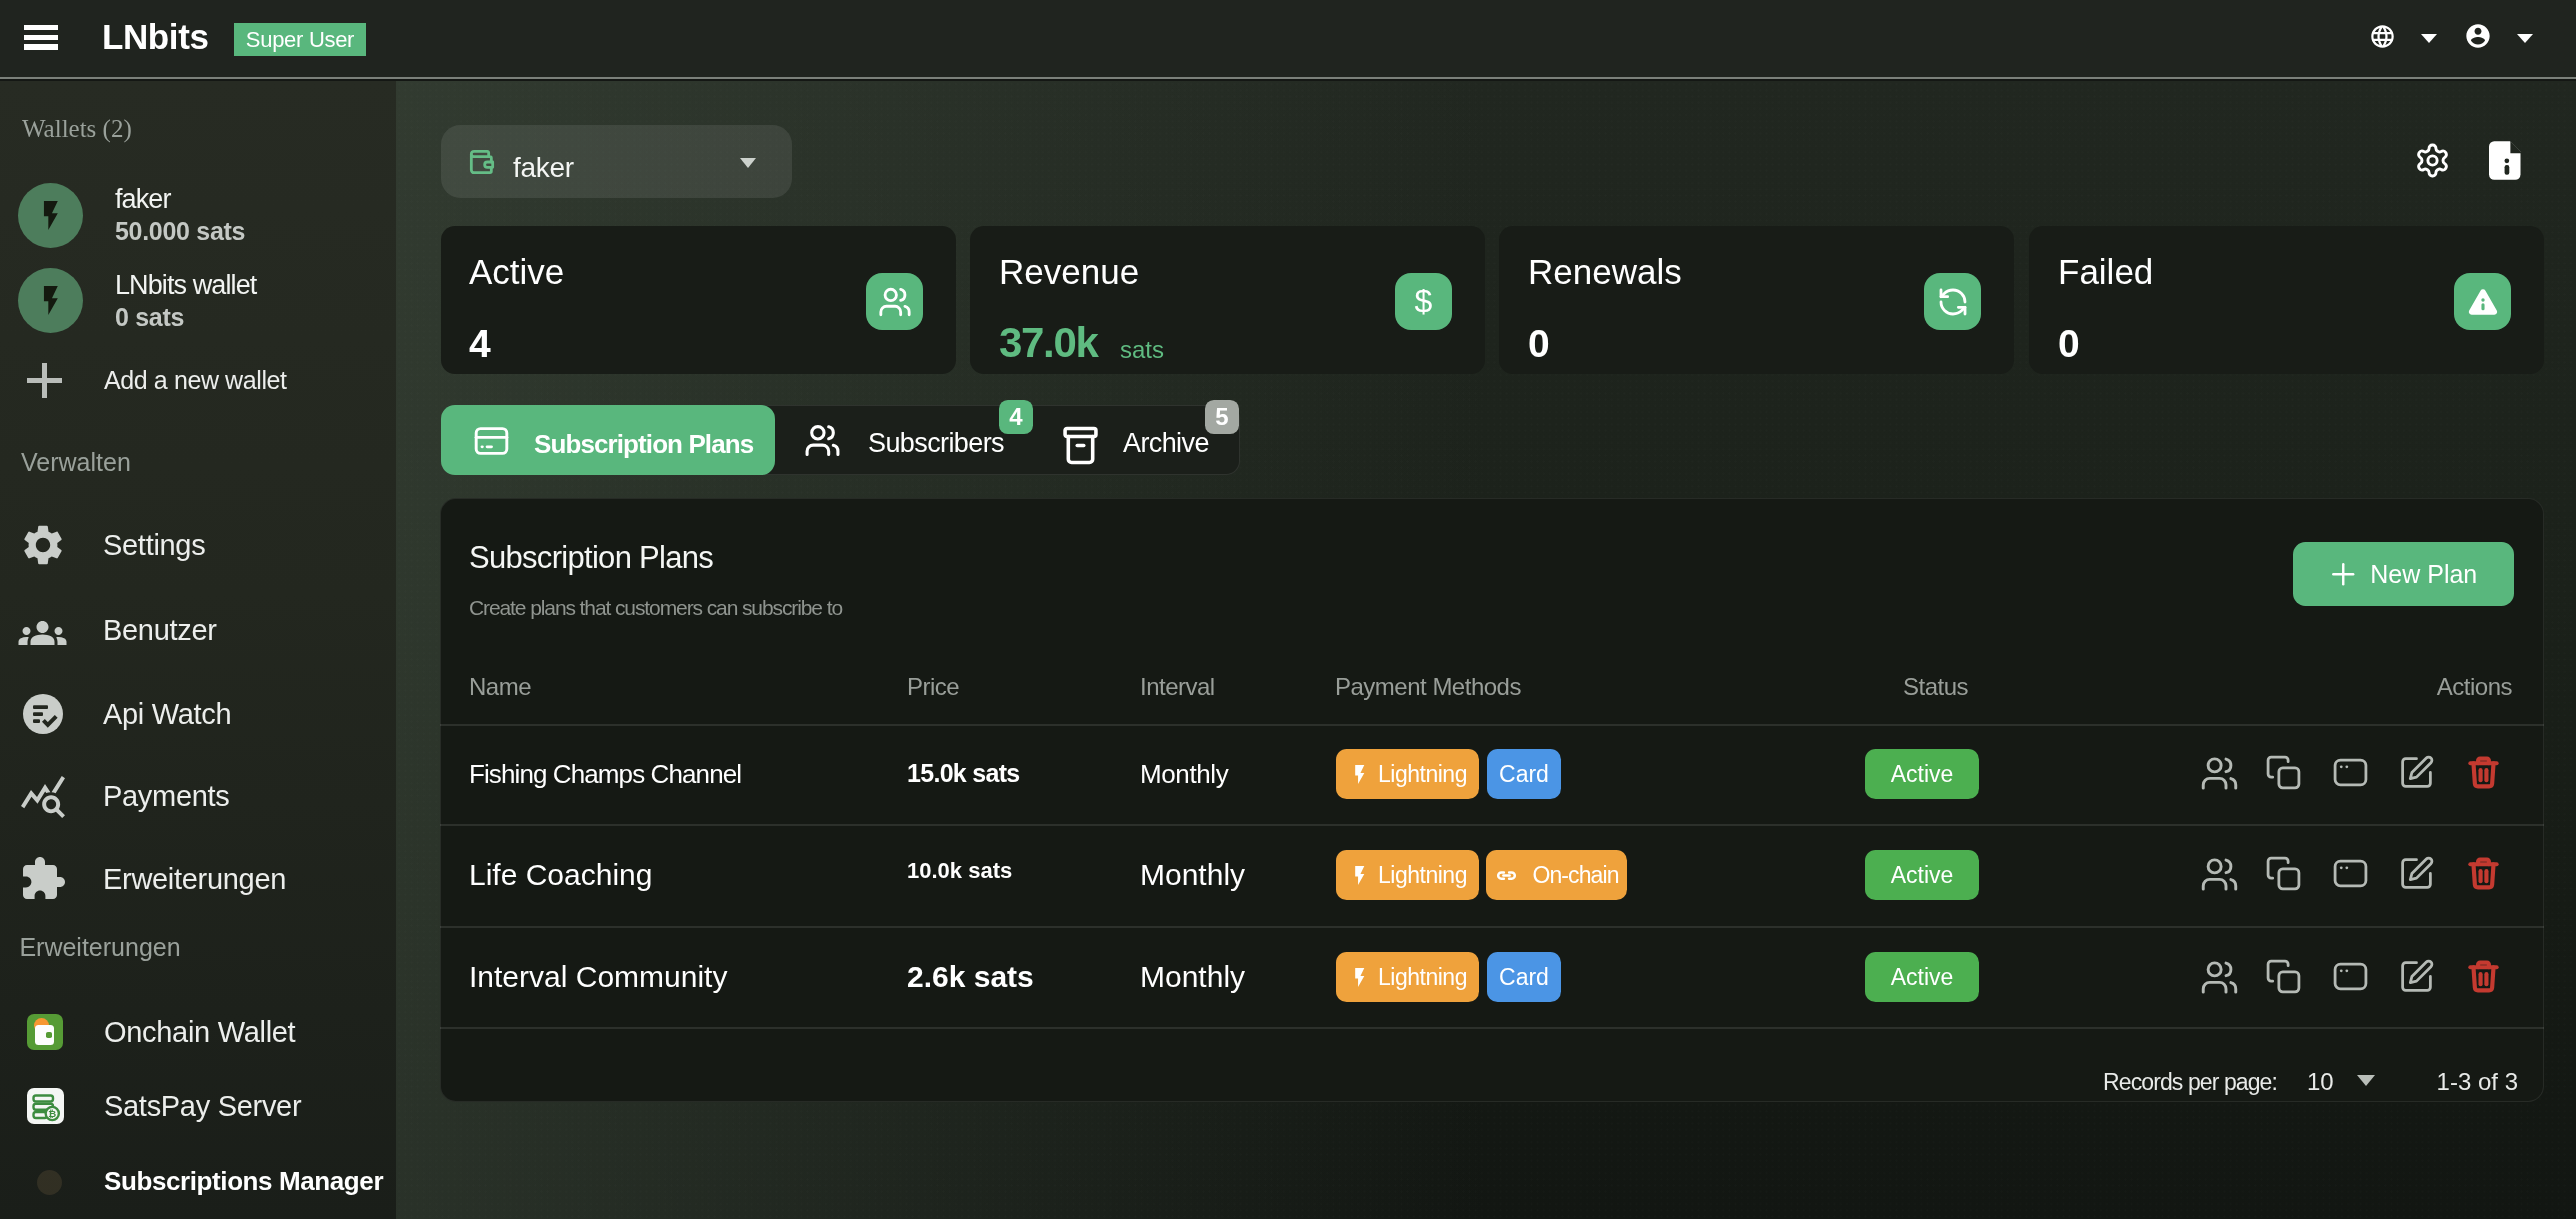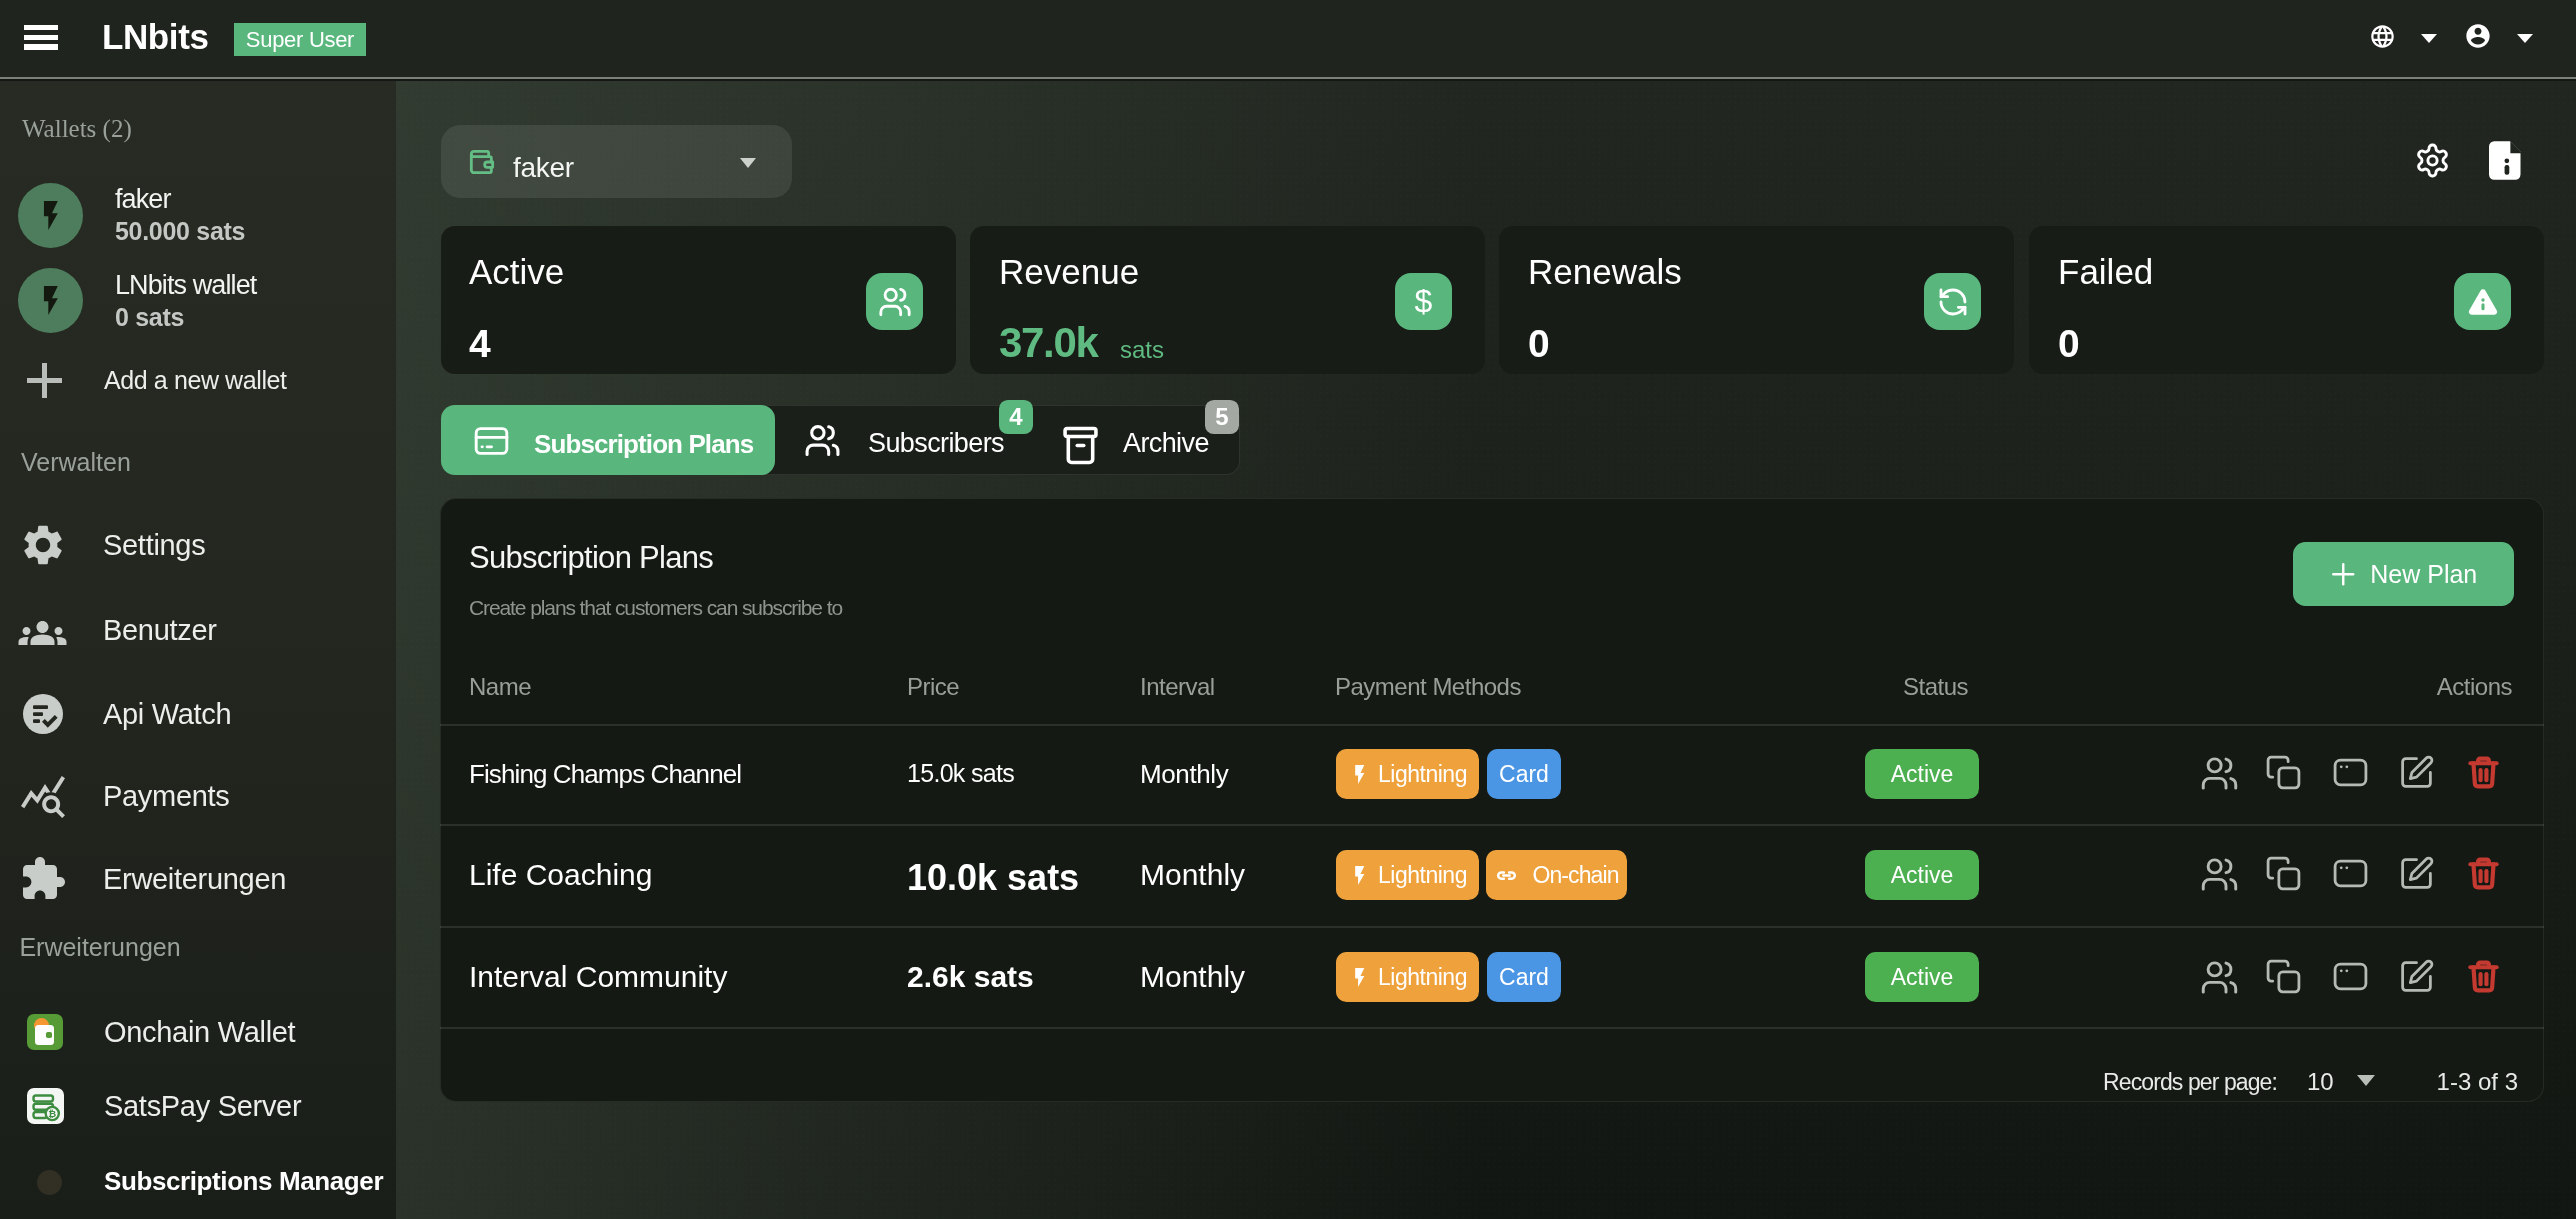--- a/index.html
+++ b/index.html
@@ -213,21 +213,21 @@
 <div class="t" style="z-index:3; left:1140px; top:675px; font-size:24px; font-weight:500; letter-spacing:-0.5px; color:#999e99;">Interval</div>
 <div class="t" style="z-index:3; left:1335px; top:675px; font-size:24px; font-weight:500; letter-spacing:-0.5px; color:#999e99;">Payment Methods</div>
 <div class="t" style="z-index:3; left:1903px; top:675px; font-size:24px; font-weight:500; letter-spacing:-0.5px; color:#999e99;">Status</div>
 <div class="t" style="z-index:3; right:64px; top:675px; font-size:24px; font-weight:500; letter-spacing:-0.5px; color:#999e99;">Actions</div>
 <div class="sep" style="top:724px;"></div>
 <div class="sep" style="top:824px;"></div>
 <div class="sep" style="top:926px;"></div>
 <div class="sep" style="top:1027px;"></div>
 
 <div class="t" style="z-index:3; left:469px; top:761px; font-size:26px; color:#fff; letter-spacing:-0.9px;">Fishing Champs Channel</div>
-<div class="t" style="z-index:3; left:907px; top:761px; font-size:25px; font-weight:400; color:#fff; letter-spacing:-0.7px;">15.0k sats</div>
+<div class="t" style="z-index:3; left:907px; top:761px; font-size:25px; font-weight:700; color:#fff; letter-spacing:-0.7px;">15.0k sats</div>
 <div class="t" style="z-index:3; left:1140px; top:761px; font-size:26px; color:#fff; letter-spacing:-0.4px;">Monthly</div>
 <div class="chip" style="left:1336px; top:749px; width:143px; background:#efa23c; gap:7px;">
     <svg width="23" height="23" viewBox="0 0 24 24" fill="#fff">
       <path d="M7.5 2v11h3v9l6.5-11.5h-4l4-8.5z"></path>
     </svg>
     <span style="font-size:23px; letter-spacing:-0.5px;">Lightning</span>
   </div>
 <div class="chip" style="left:1487px; top:749px; width:74px; background:#4b95e5;">
     <span style="font-size:23px;">Card</span>
   </div>
@@ -254,21 +254,21 @@
       <path d="M18.375 2.625a2.121 2.121 0 1 1 3 3L12 15l-4 1 1-4Z"></path>
     </svg></div>
 <div class="abs" style="z-index:3; left:2465px; top:754px;"><svg width="37" height="37" viewBox="0 0 24 24" fill="none" stroke="#c43a30" stroke-width="2.7" stroke-linecap="round" stroke-linejoin="round">
       <path d="M3.5 6h17"></path>
       <path d="M8.5 6V4.2a1.2 1.2 0 0 1 1.2-1.2h4.6a1.2 1.2 0 0 1 1.2 1.2V6"></path>
       <path d="M18.5 6l-.9 13.2a2 2 0 0 1-2 1.8H8.4a2 2 0 0 1-2-1.8L5.5 6"></path>
       <path d="M10.1 10.5v6.5"></path>
       <path d="M13.9 10.5v6.5"></path>
     </svg></div>
 <div class="t" style="z-index:3; left:469px; top:860px; font-size:30px; color:#fff;">Life Coaching</div>
-<div class="t" style="z-index:3; left:907px; top:860px; font-size:36px; font-weight:700; color:#fff;">10.0k sats</div>
+<div class="t" style="z-index:3; left:907px; top:860px; font-size:22px; font-weight:700; color:#fff;">10.0k sats</div>
 <div class="t" style="z-index:3; left:1140px; top:860px; font-size:30px; color:#fff;">Monthly</div>
 <div class="chip" style="left:1336px; top:850px; width:143px; background:#efa23c; gap:7px;">
     <svg width="23" height="23" viewBox="0 0 24 24" fill="#fff">
       <path d="M7.5 2v11h3v9l6.5-11.5h-4l4-8.5z"></path>
     </svg>
     <span style="font-size:23px; letter-spacing:-0.5px;">Lightning</span>
   </div>
 <div class="chip" style="left:1486px; top:850px; width:141px; background:#efa23c; gap:13px;">
     <svg width="25" height="25" viewBox="0 0 24 24" fill="none" stroke="#fff" stroke-width="2.4" stroke-linecap="round" stroke-linejoin="round">
       <path d="M9 12h6"></path>

